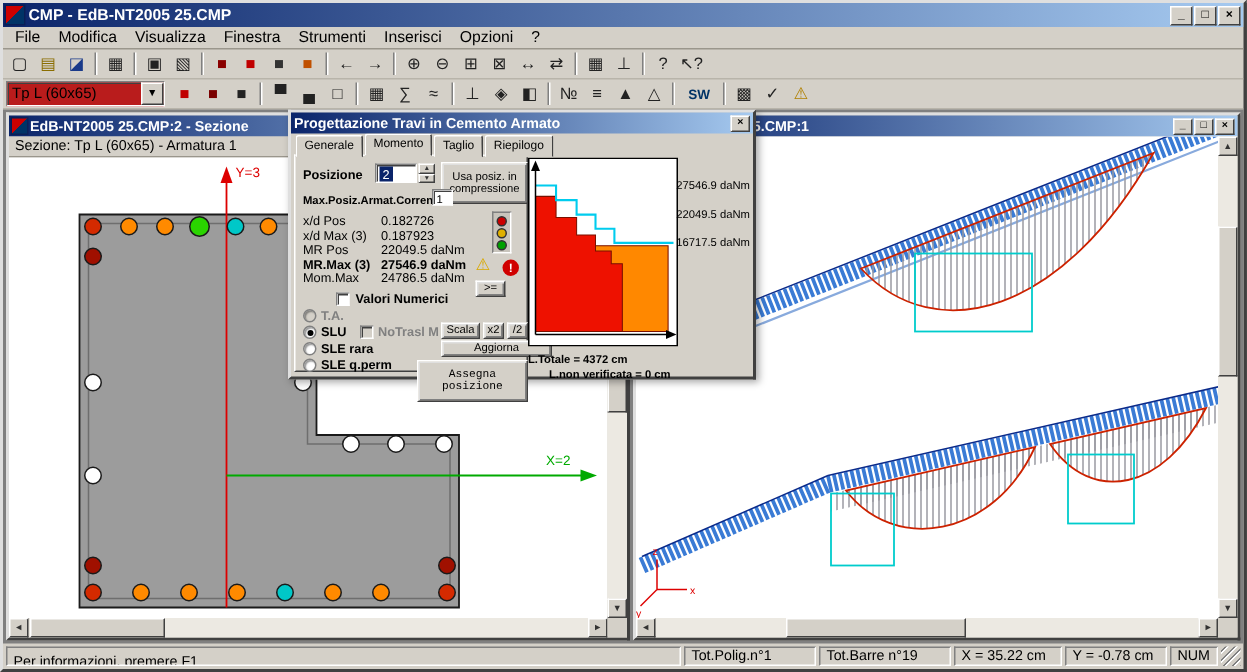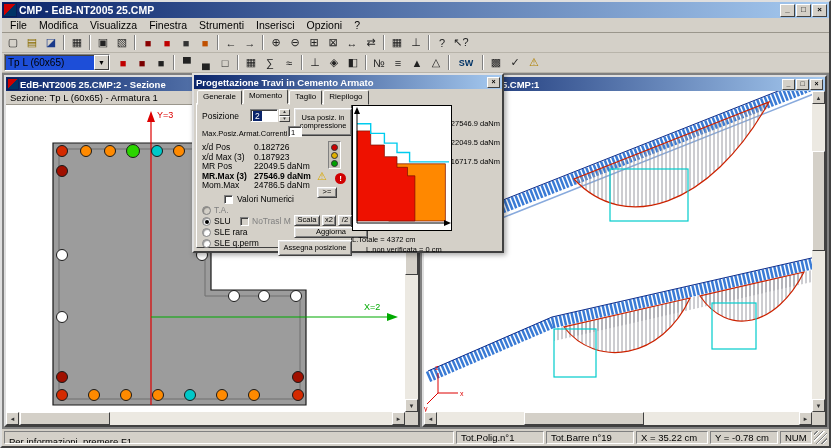--- a/index.html
+++ b/index.html
@@ -20,21 +20,21 @@
   
   .menubar{flex:0 0 15px;display:flex;align-items:center;padding-left:2px;border-bottom:1px solid #9a968c;}
   .menu-item{padding:1px 6px;font-size:10.5px;}
   
   .toolbar{flex:0 0 20px;display:flex;align-items:center;gap:1px;padding:1px 2px;border-bottom:1px solid #b8b4aa;}
   .tb-btn{width:18px;height:17px;display:flex;align-items:center;justify-content:center;
           font-size:11px;color:#222;background:#d4d0c8;border:1px solid #d4d0c8;}
   .tb-btn.wide{width:26px;font-size:9px;font-weight:bold;color:#036;}
   .tb-sep{width:2px;height:15px;margin:0 2px;border-left:1px solid #808080;border-right:1px solid #fff;}
   .tb-icons{display:contents;}
-  .combo{width:106px;height:17px;display:flex;align-items:center;background:#1d4ed8;
+  .combo{width:106px;height:17px;display:flex;align-items:center;background:#b91c1c;
          border:1px solid;border-color:#808080 #fff #fff #808080;box-shadow:inset 1px 1px 0 #404040;margin-right:3px;}
   .combo-text{flex:1;font-size:10px;padding-left:3px;white-space:nowrap;}
   .combo-btn{width:15px;height:15px;background:#d4d0c8;border:1px solid;border-color:#fff #404040 #404040 #fff;
              font-size:7px;display:flex;align-items:center;justify-content:center;}
   
   .workspace{position:relative;flex:1;background:#808080;overflow:hidden;}
   .child-win{position:absolute;background:#d4d0c8;border:2px solid;border-color:#dfdfdf #404040 #404040 #dfdfdf;}
   #win-section{left:2px;top:2px;width:416px;height:352px;}
   #win-model{left:420px;top:2px;width:405px;height:352px;}
   .child-title{height:14px;background:linear-gradient(90deg,#0a246a,#a6caf0);
@@ -58,21 +58,21 @@
           border:2px solid;border-color:#dfdfdf #404040 #404040 #dfdfdf;box-shadow:2px 2px 5px rgba(0,0,0,.35);}
   .dlg-title{height:14px;background:linear-gradient(90deg,#0a246a,#a6caf0);display:flex;align-items:center;padding:0 2px;}
   .dlg-title .title-text{font-size:9.5px;}
   .dlg-body{position:absolute;left:0;top:14px;right:0;bottom:0;font-size:8.5px;}
   .tabstrip{position:absolute;left:3px;top:1px;display:flex;z-index:2;}
   .tab{padding:1px 5px;font-size:8px;background:#d4d0c8;border:1px solid;
        border-color:#fff #404040 transparent #fff;border-radius:2px 2px 0 0;margin-right:1px;}
   .tab.active{position:relative;top:-1px;padding-bottom:3px;}
   .tabpage{position:absolute;left:2px;top:14px;width:156px;bottom:3px;background:#d4d0c8;
            border:1px solid;border-color:#fff #404040 #404040 #fff;}
-  .lbl{position:absolute;font-size:8.5px;white-space:nowrap;}
+  .lbl{position:absolute;font-size:8.5px;white-space:nowrap;font-weight:bold;}
   .lbl.small{font-size:7.5px;}
   .lbl.dis{color:#808080;}
   .field{position:absolute;background:#fff;border:1px solid;border-color:#808080 #fff #fff #808080;
          box-shadow:inset 1px 1px 0 #404040;height:13px;font-size:8.5px;padding:1px 2px;}
   .sel-text{background:#0a246a;color:#fff;padding:0 2px;}
   .spinner{position:absolute;width:11px;height:13px;display:flex;flex-direction:column;}
   .spin-btn{flex:1;background:#d4d0c8;border:1px solid;border-color:#fff #404040 #404040 #fff;
             font-size:4.5px;line-height:4px;text-align:center;color:#333;}
   .dbtn{position:absolute;background:#d4d0c8;border:1px solid;border-color:#fff #404040 #404040 #fff;
         box-shadow:inset 1px 1px 0 #dfdfdf,inset -1px -1px 0 #808080;font-size:7.5px;
@@ -363,21 +363,21 @@
         <div class="dbtn" style="left:100px;top:126px;width:26px;height:11px;">Scala</div>
         <div class="dbtn" style="left:128px;top:126px;width:14px;height:11px;">x2</div>
         <div class="dbtn" style="left:144px;top:126px;width:14px;height:11px;">/2</div>
 
         <div class="radio" style="left:8px;top:139px;"></div>
         <span class="lbl" style="left:20px;top:138px;">SLE rara</span>
         <div class="dbtn" style="left:100px;top:138px;width:74px;height:11px;text-align:center;">Aggiorna</div>
 
         <div class="radio" style="left:8px;top:150px;"></div>
         <span class="lbl" style="left:20px;top:149px;">SLE q.perm</span>
-        <div class="dbtn" style="left:84px;top:151px;width:74px;height:16px;">Assegna posizione</div>
+        <div class="dbtn" style="left:84px;top:151px;width:74px;height:28px;font-family:Liberation Mono, monospace;">Assegna posizione</div>
 
         <div id="chart-box">
           <svg width="100" height="126">
             <rect x="0.5" y="0.5" width="99" height="125" fill="#ffffff" stroke="#000"></rect>
             <g id="chart-series">
                 <path fill="#ff8800" stroke="#7a1000" stroke-width="0.7" d="M36.6,58.8 L93.4,58.8 L93.4,116 L36.6,116 Z"></path>
                 <path fill="#ee1100" stroke="#7a1000" stroke-width="0.7" d="M5.0,25.9 L18.7,25.9 L18.7,40.0 L32.4,40.0 L32.4,51.7 L45.0,51.7 L45.0,62.3 L55.5,62.3 L55.5,70.8 L62.9,70.8 L62.9,116 L5.0,116 Z"></path>
                 <path fill="none" stroke="#00ccee" stroke-width="1.4" d="M5.0,18.7 L18.7,18.7 L18.7,28.4 L32.4,28.4 L32.4,38.1 L45.0,38.1 L45.0,47.5 L57.6,47.5 L57.6,56.9 L97.0,56.9"></path>
               </g>
             <g stroke="#000" stroke-width="1">

